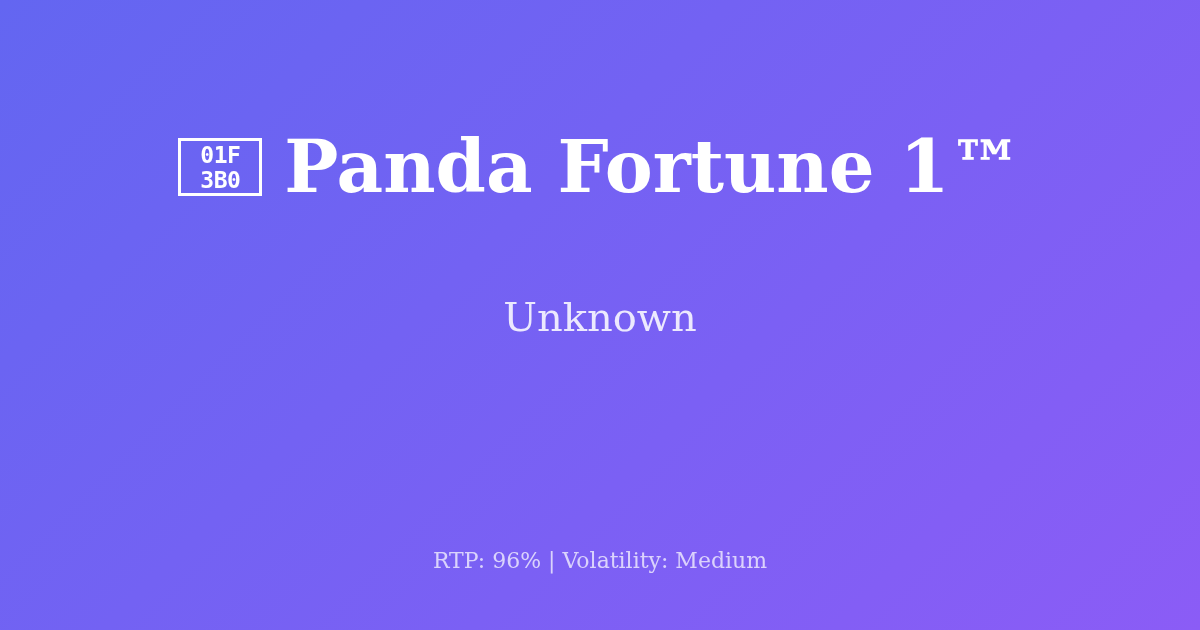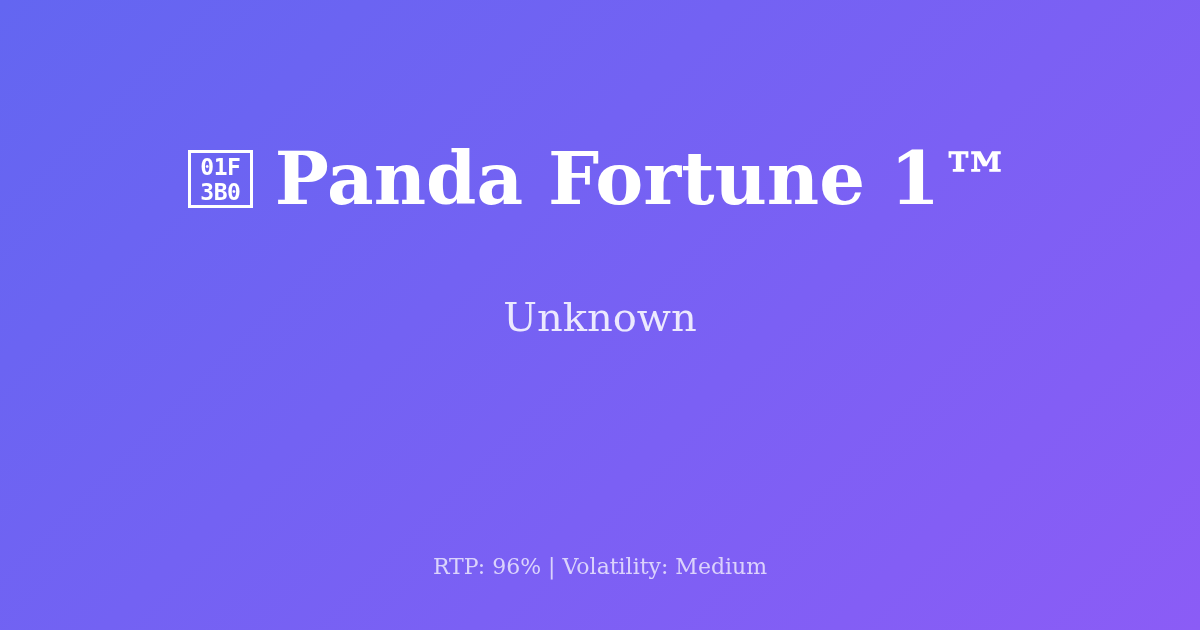--- a/index.html
+++ b/index.html
@@ -49,21 +49,21 @@
     flex-direction: row;
     align-items: center;
     justify-content: center;
     gap: 22px;
     max-width: 1080px;
   }
 
   
   .glyph-box {
     box-sizing: border-box;
-    width: 65px;
+    width: 84px;
     height: 58px;
     border: 3px solid #ffffff;
     display: flex;
     flex-direction: column;
     align-items: center;
     justify-content: center;
     padding: 2px 0 1px 0;
     flex: 0 0 auto;
     line-height: 1;
   }
@@ -88,32 +88,32 @@
     white-space: nowrap;
     letter-spacing: 0px;
   }
 
   .card-subtitle {
     font-family: "DejaVu Serif", "Liberation Serif", serif;
     font-weight: 400;
     font-size: 40px;
     line-height: 1;
     color: rgba(255, 255, 255, 0.86);
-    margin: 0;
+    margin: 12px;
     padding-top: 82px;
     text-align: left;
     white-space: nowrap;
   }
 
   
   .card-footer {
     position: absolute;
     left: 0;
     right: 0;
-    bottom: 52px;
+    bottom: 58px;
     display: flex;
     align-items: center;
     justify-content: center;
   }
 
   .meta-line {
     font-family: "DejaVu Serif", "Liberation Serif", serif;
     font-weight: 400;
     font-size: 22px;
     line-height: 1;

